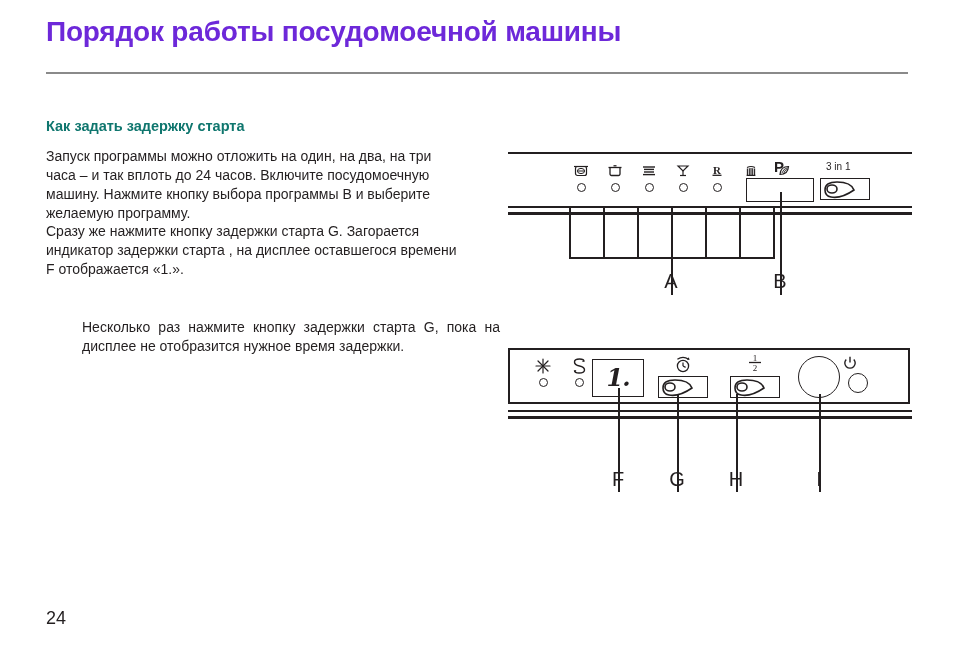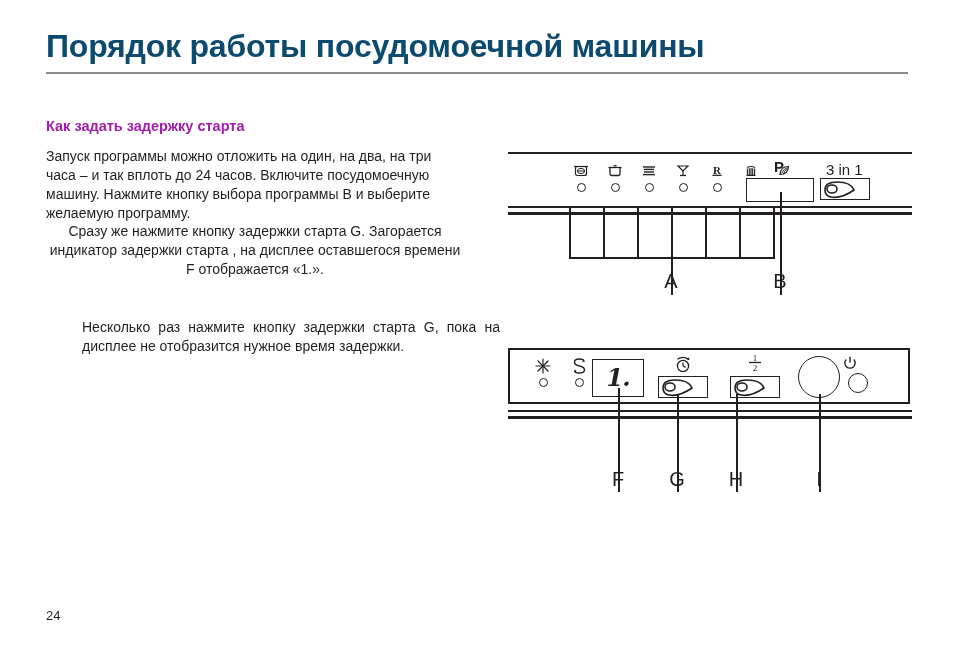--- a/index.html
+++ b/index.html
@@ -18,56 +18,56 @@
 
   .page {
     position: absolute;
     inset: 0;
   }
 
   
   .page-title {
     position: absolute;
     left: 46px;
-    top: 28px;
-    font-size: 32px;
+    top: 16px;
+    font-size: 28px;
     font-weight: bold;
     letter-spacing: -0.2px;
-    color: #0c4a6e;
+    color: #6d28d9;
     white-space: nowrap;
   }
   .title-rule {
     position: absolute;
     left: 46px;
     top: 72px;
     width: 862px;
     height: 2px;
     background: #8a8a8a;
   }
 
   
   .subhead {
     position: absolute;
     left: 46px;
     top: 118px;
     font-size: 14.5px;
     font-weight: bold;
-    color: #a21caf;
+    color: #0f766e;
   }
   .para {
     position: absolute;
     left: 46px;
     width: 418px;
     font-size: 14px;
     line-height: 19px;
     color: #231f20;
   }
   .para.justify { text-align: justify; margin-left: 36px; }
   .p1 { top: 147px; }
-  .p2 { top: 222px; text-align: center; }
+  .p2 { top: 222px; }
   .p3 { top: 318px; }
   .p4 { top: 375px; }
 
   
   .figure {
     position: absolute;
   }
   .fig-top  { left: 508px; top: 152px; width: 404px; height: 145px; }
   .fig-bot  { left: 508px; top: 348px; width: 404px; height: 148px; }
 
@@ -151,21 +151,21 @@
     left: 238px; top: 26px;
     width: 68px; height: 24px;
     border: 1.6px solid #231f20;
     box-sizing: border-box;
     background: #fff;
   }
 
   .three-in-one-label {
     position: absolute;
     left: 318px; top: 9px;
-    font-size: 15px;
+    font-size: 10px;
     color: #231f20;
   }
   .btn-leaf {
     position: absolute;
     width: 50px; height: 22px;
     border: 1.6px solid #231f20;
     box-sizing: border-box;
     background: #fff;
     overflow: hidden;
   }
@@ -263,21 +263,21 @@
     border: 1.8px solid #231f20;
     border-radius: 50%;
     box-sizing: border-box;
     background: #fff;
   }
 
   .page-number {
     position: absolute;
     left: 46px;
     top: 608px;
-    font-size: 13px;
+    font-size: 18px;
     color: #231f20;
   }
 </style>
 </head>
 <body>
 
 <div class="page">
 
   <div class="page-title">Порядок работы посудомоечной машины</div>
   <div class="title-rule"></div>

